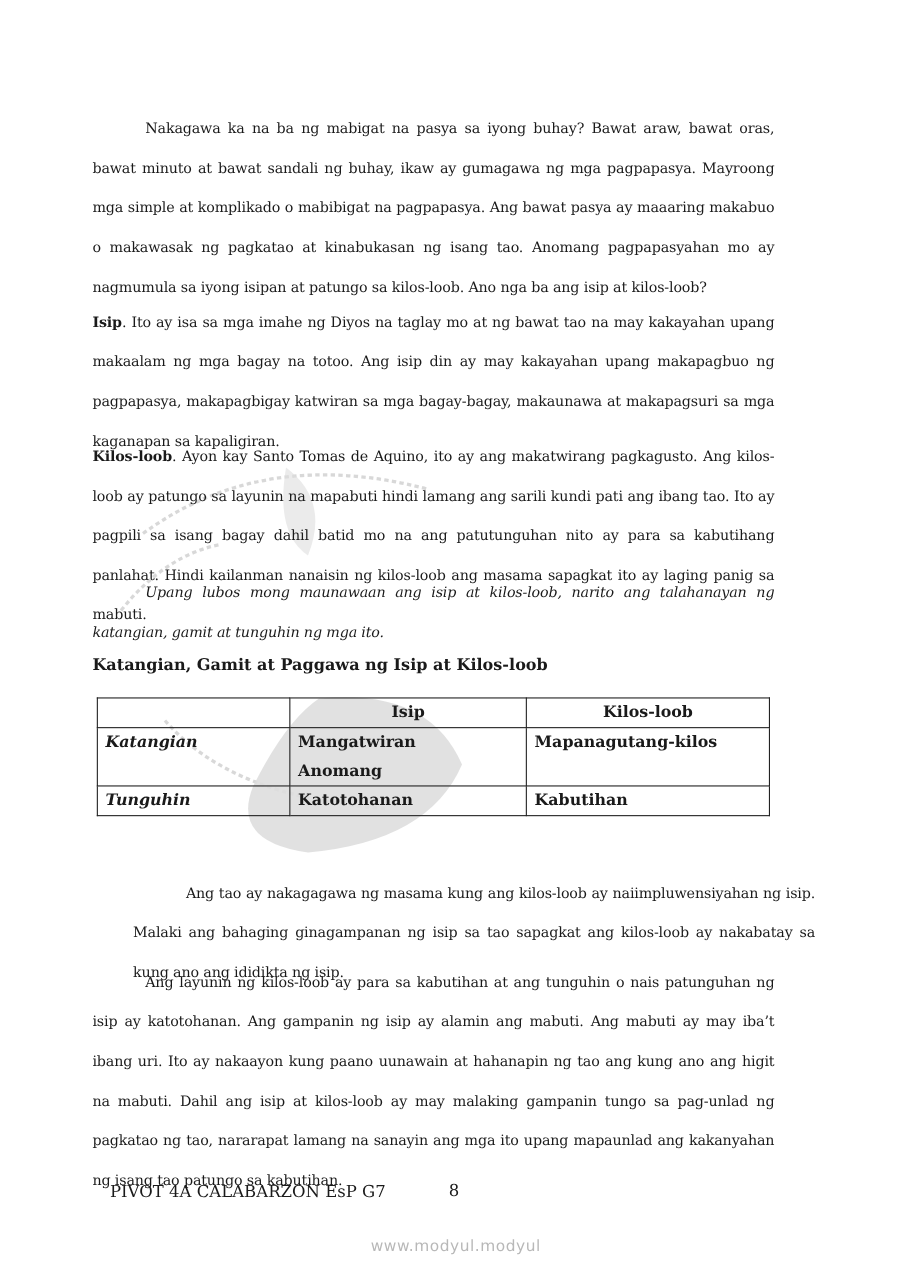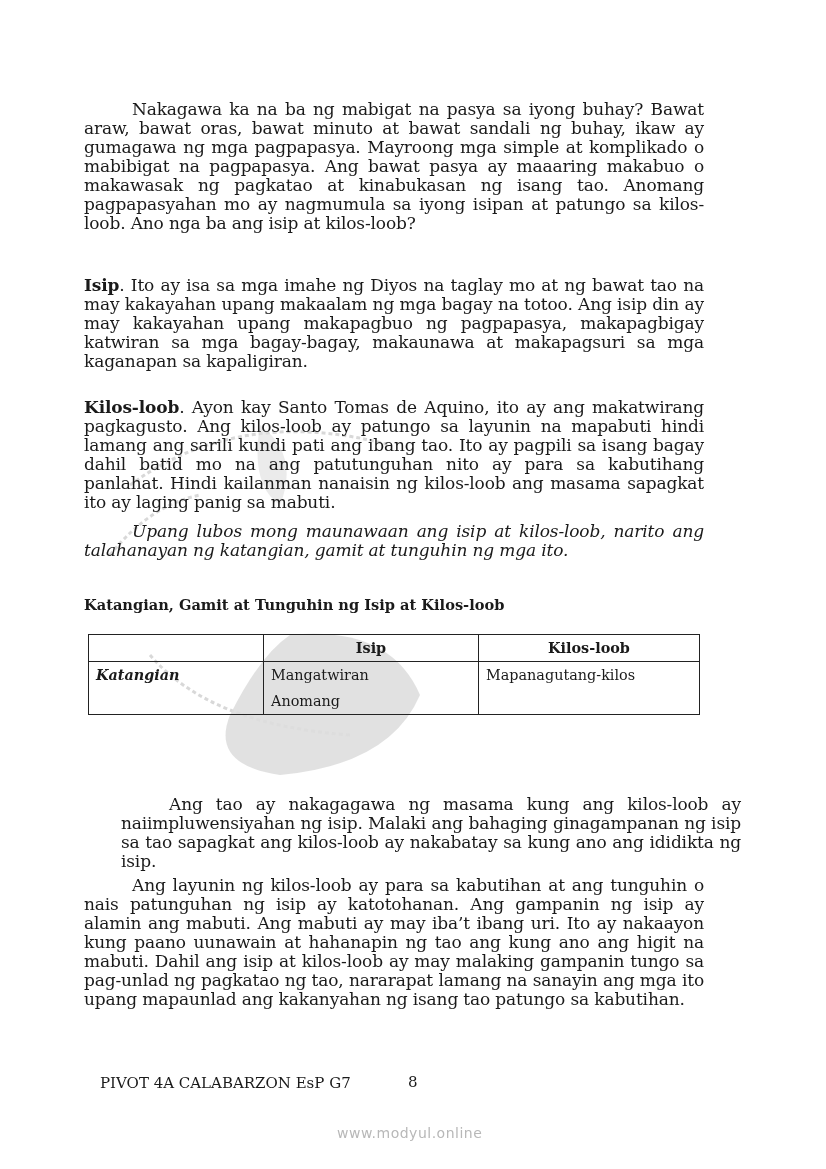--- a/index.html
+++ b/index.html
@@ -1,25 +1,25 @@
 <!DOCTYPE html>
 <html><head>
 <meta charset="utf-8">
 <style>
   html, body { margin: 0; padding: 0; background: #ffffff; }
   body { width: 826px; height: 1169px; position: relative; overflow: hidden;
          font-family: "DejaVu Serif", "Liberation Serif", serif; color: #1a1a1a; }
   .page { position: absolute; left: 84px; top: 0; width: 620px; }
-  .para { font-size: 17px; line-height: 19px; text-align: justify; margin: 0; letter-spacing: -0.15px; }
+  .para { font-size: 13px; line-height: 36px; text-align: justify; margin: 0; letter-spacing: -0.15px; }
   .indent { text-indent: 48px; }
   .term { font-weight: bold; }
   .watermark { position: absolute; left: 90px; top: 395px; width: 380px; height: 400px; pointer-events: none; opacity: 0.28; }
   .table-title { font-weight: bold; font-size: 14.6px; position: absolute; left: 0; top: 596px; margin: 0; }
   table.grid { position: absolute; left: 4px; top: 634px; width: 612px; border-collapse: collapse; font-size: 14.4px; }
-  table.grid td, table.grid th { border: 1.6px solid #222; vertical-align: top; padding: 0 7px; line-height: 26px; text-align: left; }
+  table.grid td, table.grid th { border: 1.6px solid #222; vertical-align: top; padding: 0 7px; line-height: 26px; text-align: left; font-weight: bold; }
   table.grid th { font-weight: bold; text-align: center; height: 24px; }
   table.grid td.rowhead { font-weight: bold; font-style: italic; }
   .col1 { width: 160px; } .col2 { width: 200px; }
   .footer-left { position: absolute; left: 100px; top: 1074px; font-size: 15px; }
   .page-num { position: absolute; left: 408px; top: 1073px; font-size: 15px; }
   .site { position: absolute; left: 337px; top: 1125px; font-family: "DejaVu Sans", sans-serif; font-size: 14px; color: #b8b8b8; letter-spacing: 0.5px; }
 </style>
 </head>
 <body>
 
@@ -37,42 +37,51 @@
 
 <div class="page">
   <p class="para indent" style="position:absolute; top:100px; width:620px;">Nakagawa ka na ba ng mabigat na pasya sa iyong buhay? Bawat araw, bawat oras, bawat minuto at bawat sandali ng buhay, ikaw ay gumagawa ng mga pagpapasya. Mayroong mga simple at komplikado o mabibigat na pagpapasya. Ang bawat pasya ay maaaring makabuo o makawasak ng pagkatao at kinabukasan ng isang tao. Anomang pagpapasyahan mo ay nagmumula sa iyong isipan at patungo sa kilos-loob. Ano nga ba ang isip at kilos-loob?</p>
 
   <p class="para" style="position:absolute; top:276px; width:620px;"><span class="term">Isip</span><span>. Ito ay isa sa mga imahe ng Diyos na taglay mo at ng bawat tao na may kakayahan upang makaalam ng mga bagay na totoo. Ang isip din ay may kakayahan upang makapagbuo ng pagpapasya, makapagbigay katwiran sa mga bagay-bagay, makaunawa at makapagsuri sa mga kaganapan sa kapaligiran.</span></p>
 
   <p class="para" style="position:absolute; top:398px; width:620px;"><span class="term">Kilos-loob</span><span>. Ayon kay Santo Tomas de Aquino, ito ay ang makatwirang pagkagusto. Ang kilos-loob ay patungo sa layunin na mapabuti hindi lamang ang sarili kundi pati ang ibang tao. Ito ay pagpili sa isang bagay dahil batid mo na ang patutunguhan nito ay para sa kabutihang panlahat. Hindi kailanman nanaisin ng kilos-loob ang masama sapagkat ito ay laging panig sa mabuti.</span></p>
 
   <p class="para indent" style="position:absolute; top:522px; width:620px;font-style:italic;">Upang lubos mong maunawaan ang isip at kilos-loob, narito ang talahanayan ng katangian, gamit at tunguhin ng mga ito.</p>
 
-  <p class="table-title">Katangian, Gamit at Tunguhin ng Isip at Kilos-loob</p>
+  <p class="table-title">Katangian, Gamit at Paggawa ng Isip at Kilos-loob</p>
 
   <table class="grid">
     <tbody>
         <tr>
       <th class="col1"></th>
       <th class="col2">Isip</th>
       <th>Kilos-loob</th>
     </tr>
     <tr>
       <td class="rowhead">Katangian</td>
       <td>
             <div>Mangatwiran</div>
             <div>Anomang</div>
           </td>
       <td>
             <div>Mapanagutang-kilos</div>
           </td>
     </tr>
+    <tr>
+      <td class="rowhead">Tunguhin</td>
+      <td>
+            <div>Katotohanan</div>
+          </td>
+      <td>
+            <div>Kabutihan</div>
+          </td>
+    </tr>
   </tbody>
     </table>
 
   <p class="para indent" style="position:absolute; top:795px; width:620px;margin-left:37px;">Ang tao ay nakagagawa ng masama kung ang kilos-loob ay naiimpluwensiyahan ng isip. Malaki ang bahaging ginagampanan ng isip sa tao sapagkat ang kilos-loob ay nakabatay sa kung ano ang ididikta ng isip.</p>
 
   <p class="para indent" style="position:absolute; top:876px; width:620px;">Ang layunin ng kilos-loob ay para sa kabutihan at ang tunguhin o nais patunguhan ng isip ay katotohanan. Ang gampanin ng isip ay alamin ang mabuti. Ang mabuti ay may iba’t ibang uri. Ito ay nakaayon kung paano uunawain at hahanapin ng tao ang kung ano ang higit na mabuti. Dahil ang isip at kilos-loob ay may malaking gampanin tungo sa pag-unlad ng pagkatao ng tao, nararapat lamang na sanayin ang mga ito upang mapaunlad ang kakanyahan ng isang tao patungo sa kabutihan.</p>
 </div>
 
 <div class="footer-left">PIVOT 4A CALABARZON EsP G7</div>
 <div class="page-num">8</div>
-<div class="site">www.modyul.online</div>
+<div class="site">www.modyul.modyul</div>
 
 </body></html>

